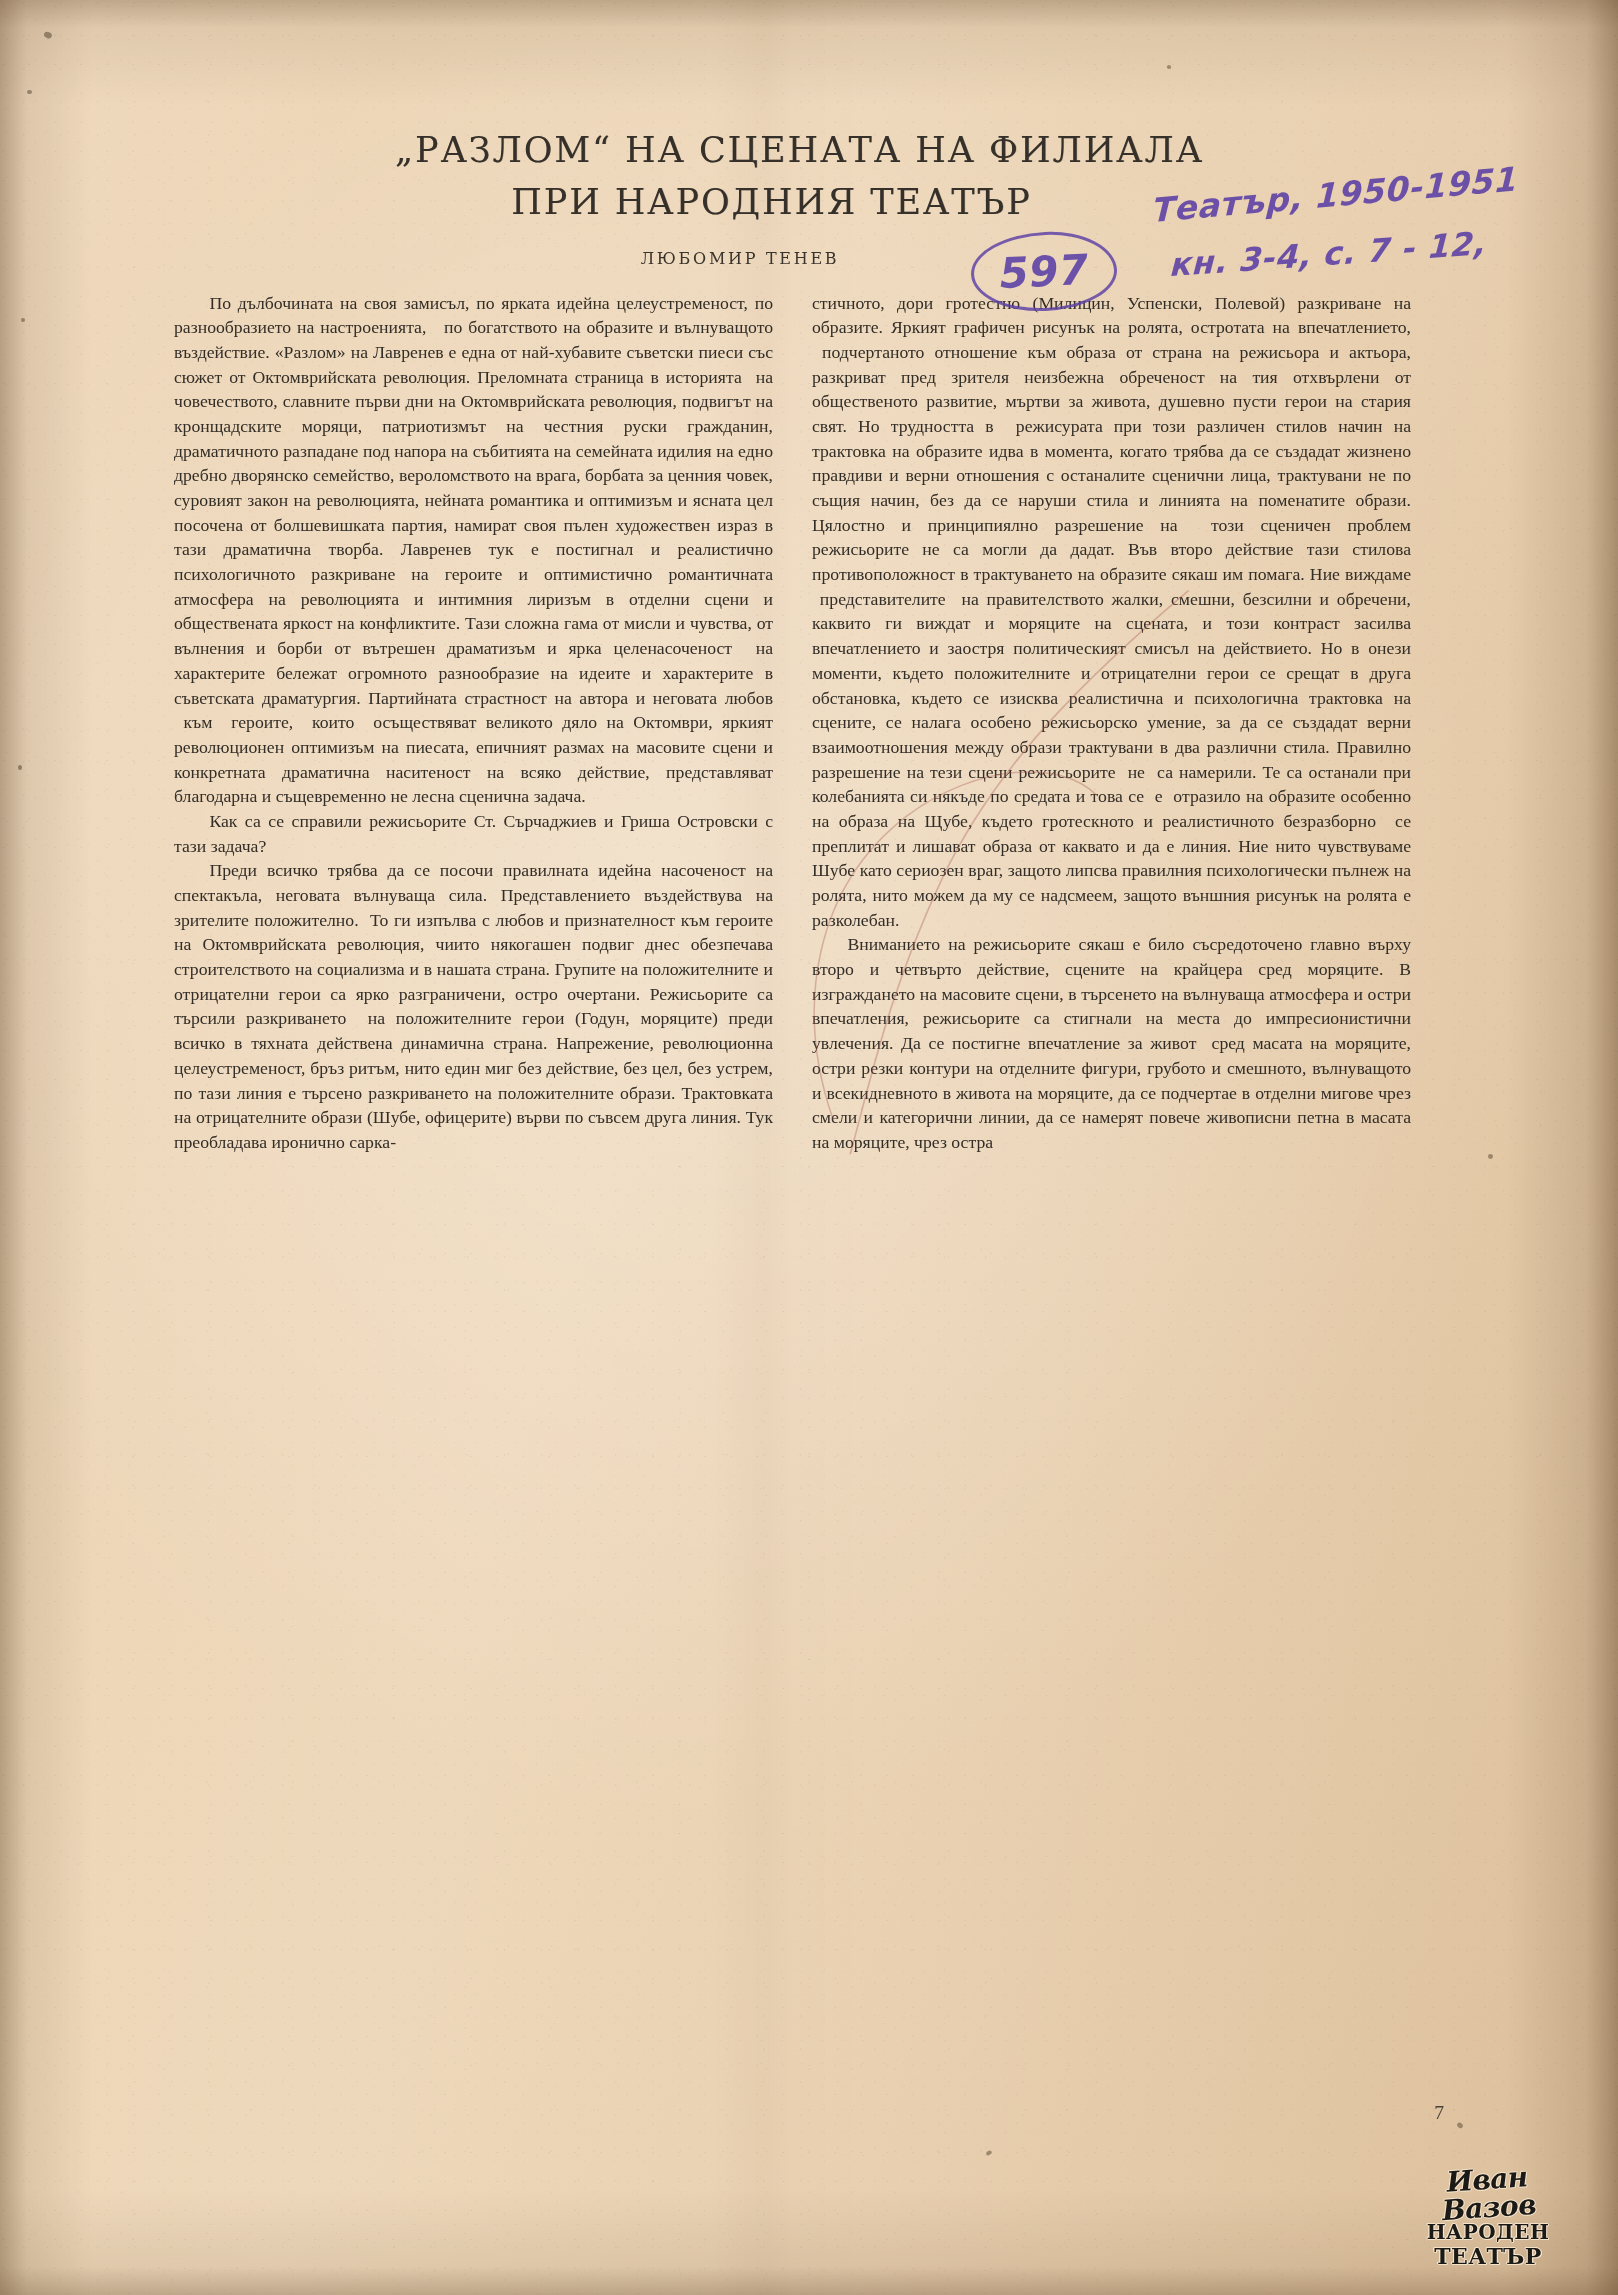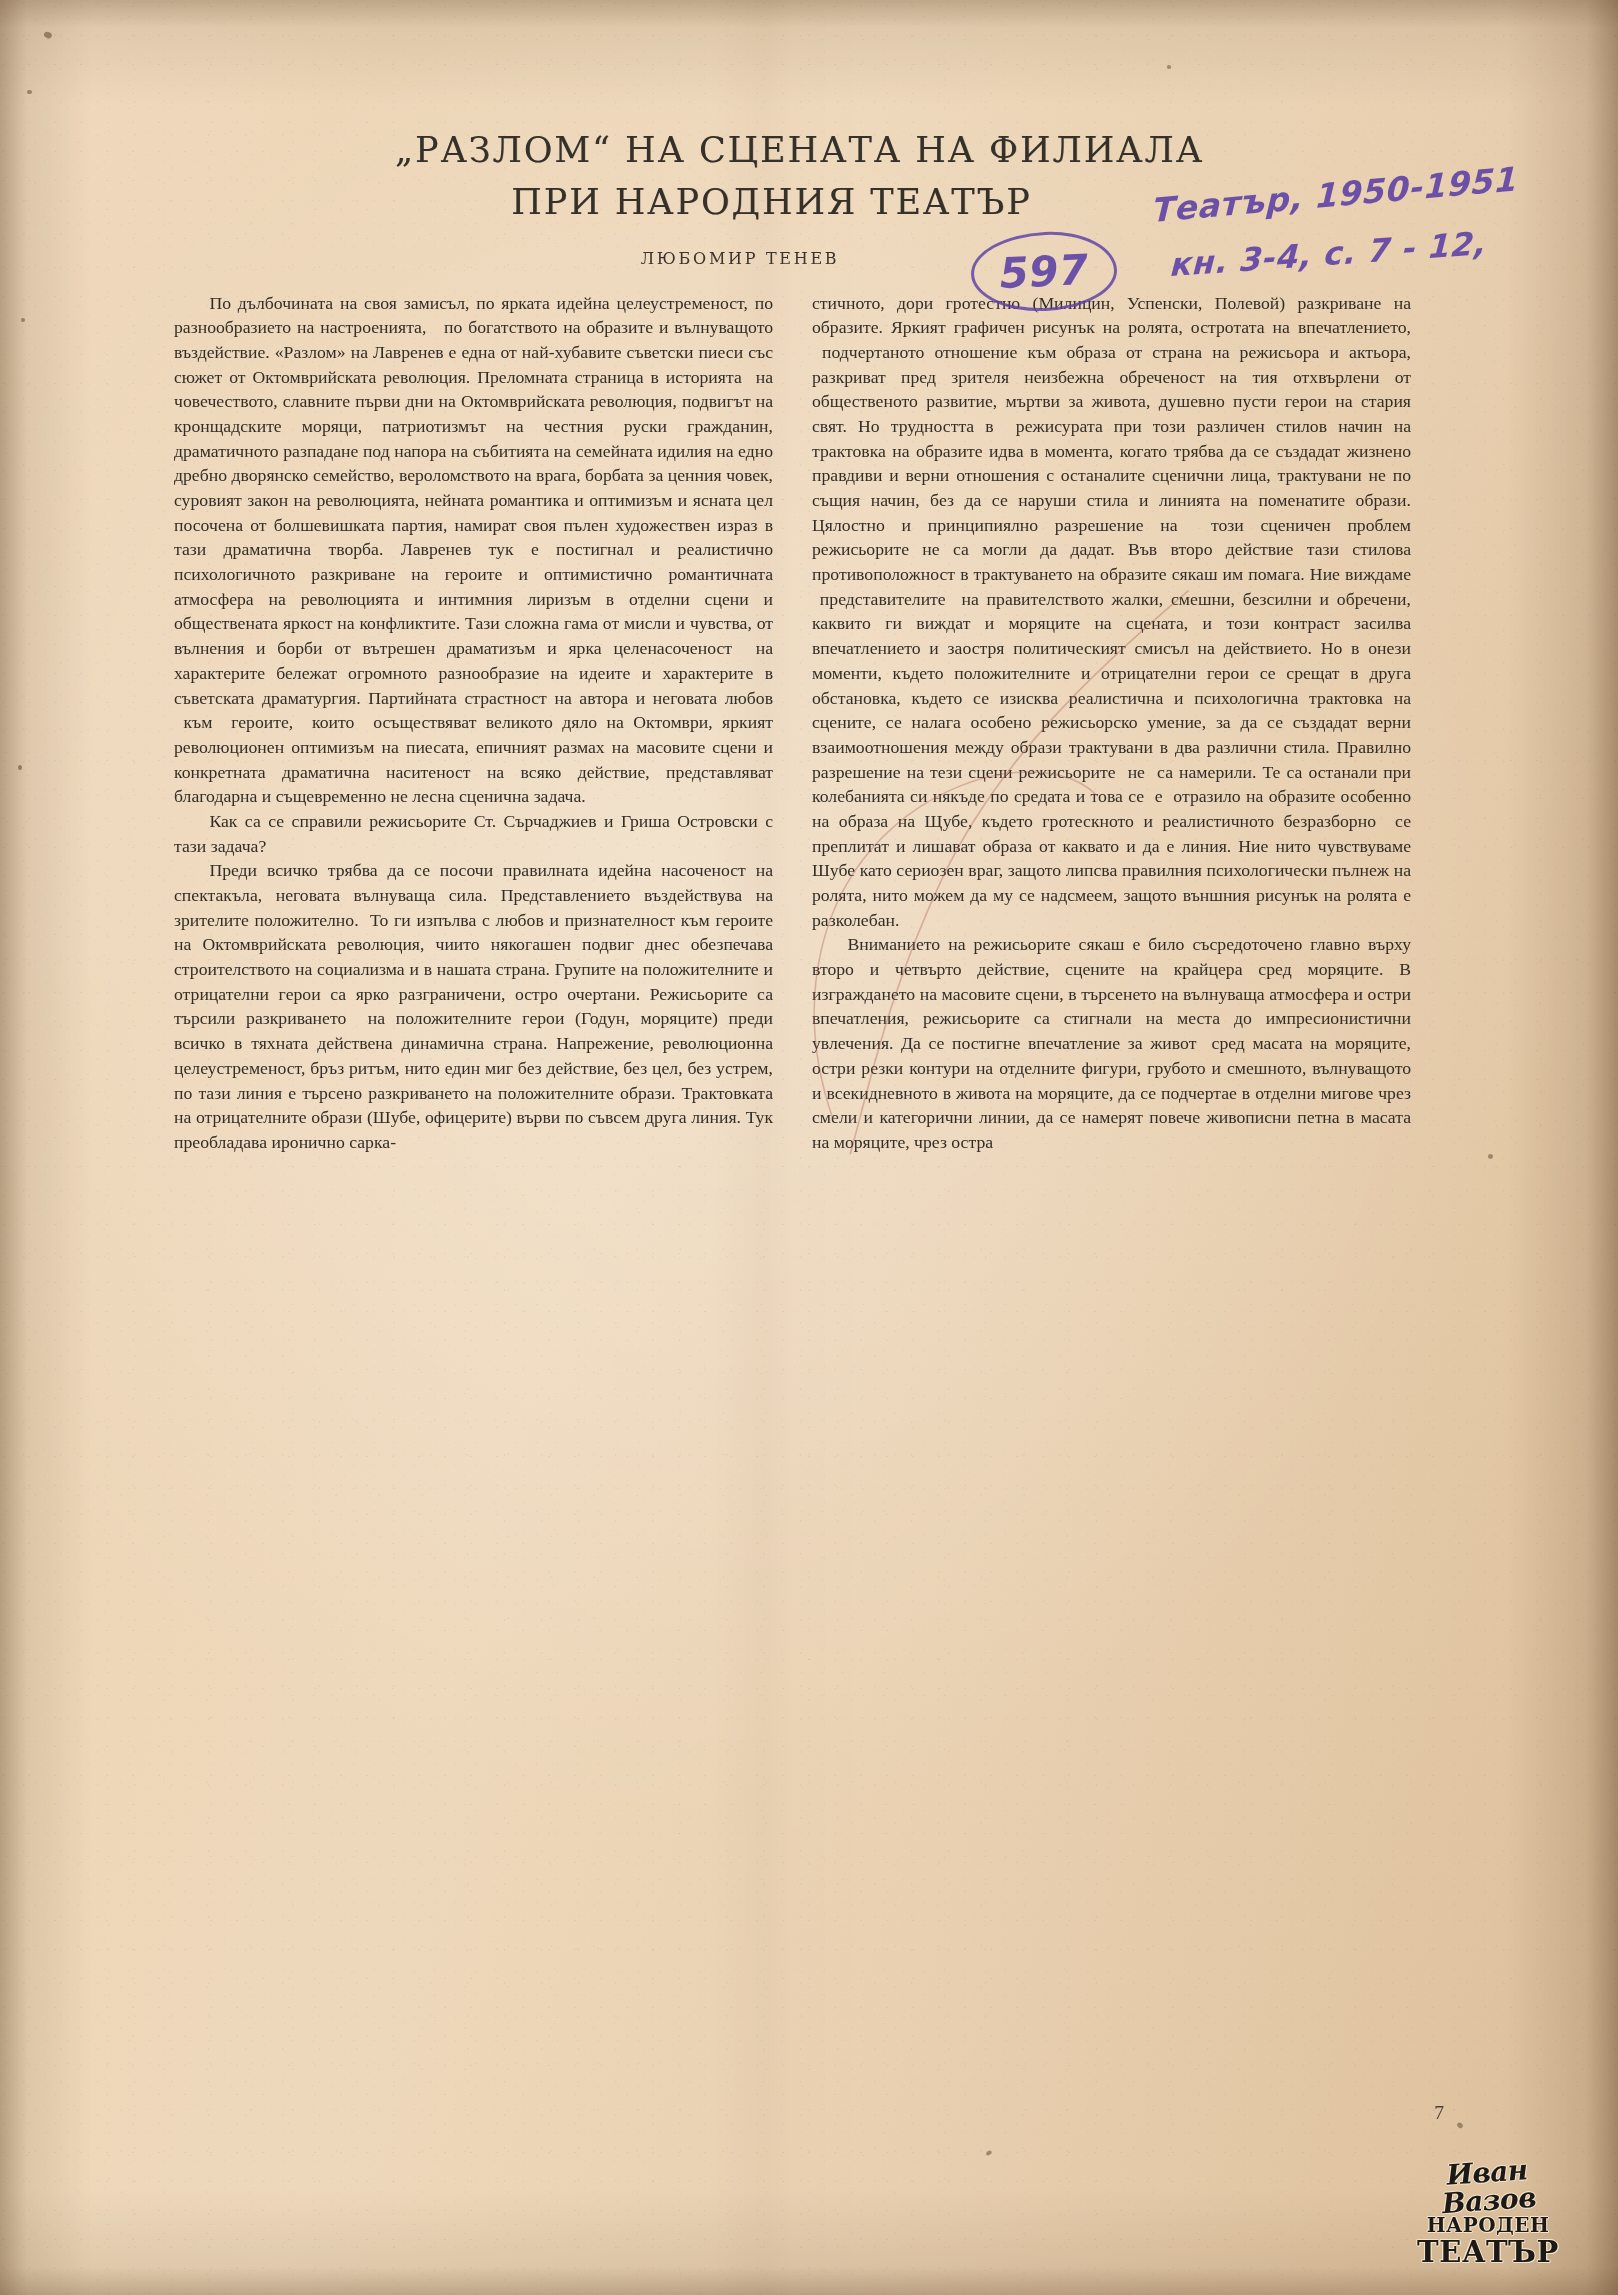--- a/index.html
+++ b/index.html
@@ -261,21 +261,21 @@
     display: block;
     font-family: "DejaVu Serif", "Liberation Serif", serif;
     font-weight: 700;
     letter-spacing: 0.02em;
     text-shadow:
       -1.1px 0 0 #f3e3cb,  1.1px 0 0 #f3e3cb,
        0 -1.1px 0 #f3e3cb, 0 1.1px 0 #f3e3cb,
       -0.8px -0.8px 0 #f3e3cb, 0.8px 0.8px 0 #f3e3cb;
   }
   .logo .l-nar { font-size: 20px; margin-top: 2.8px; text-align: center; }
-  .logo .l-tea { font-size: 29px; margin-top: 2.8px; }
+  .logo .l-tea { font-size: 22px; margin-top: 2.8px; }
 </style>
 </head>
 <body>
 
 <div id="page">
 
   <div class="tone-bands"></div>
   <div class="grain"></div>
   <div class="edge-shade"></div>
 

